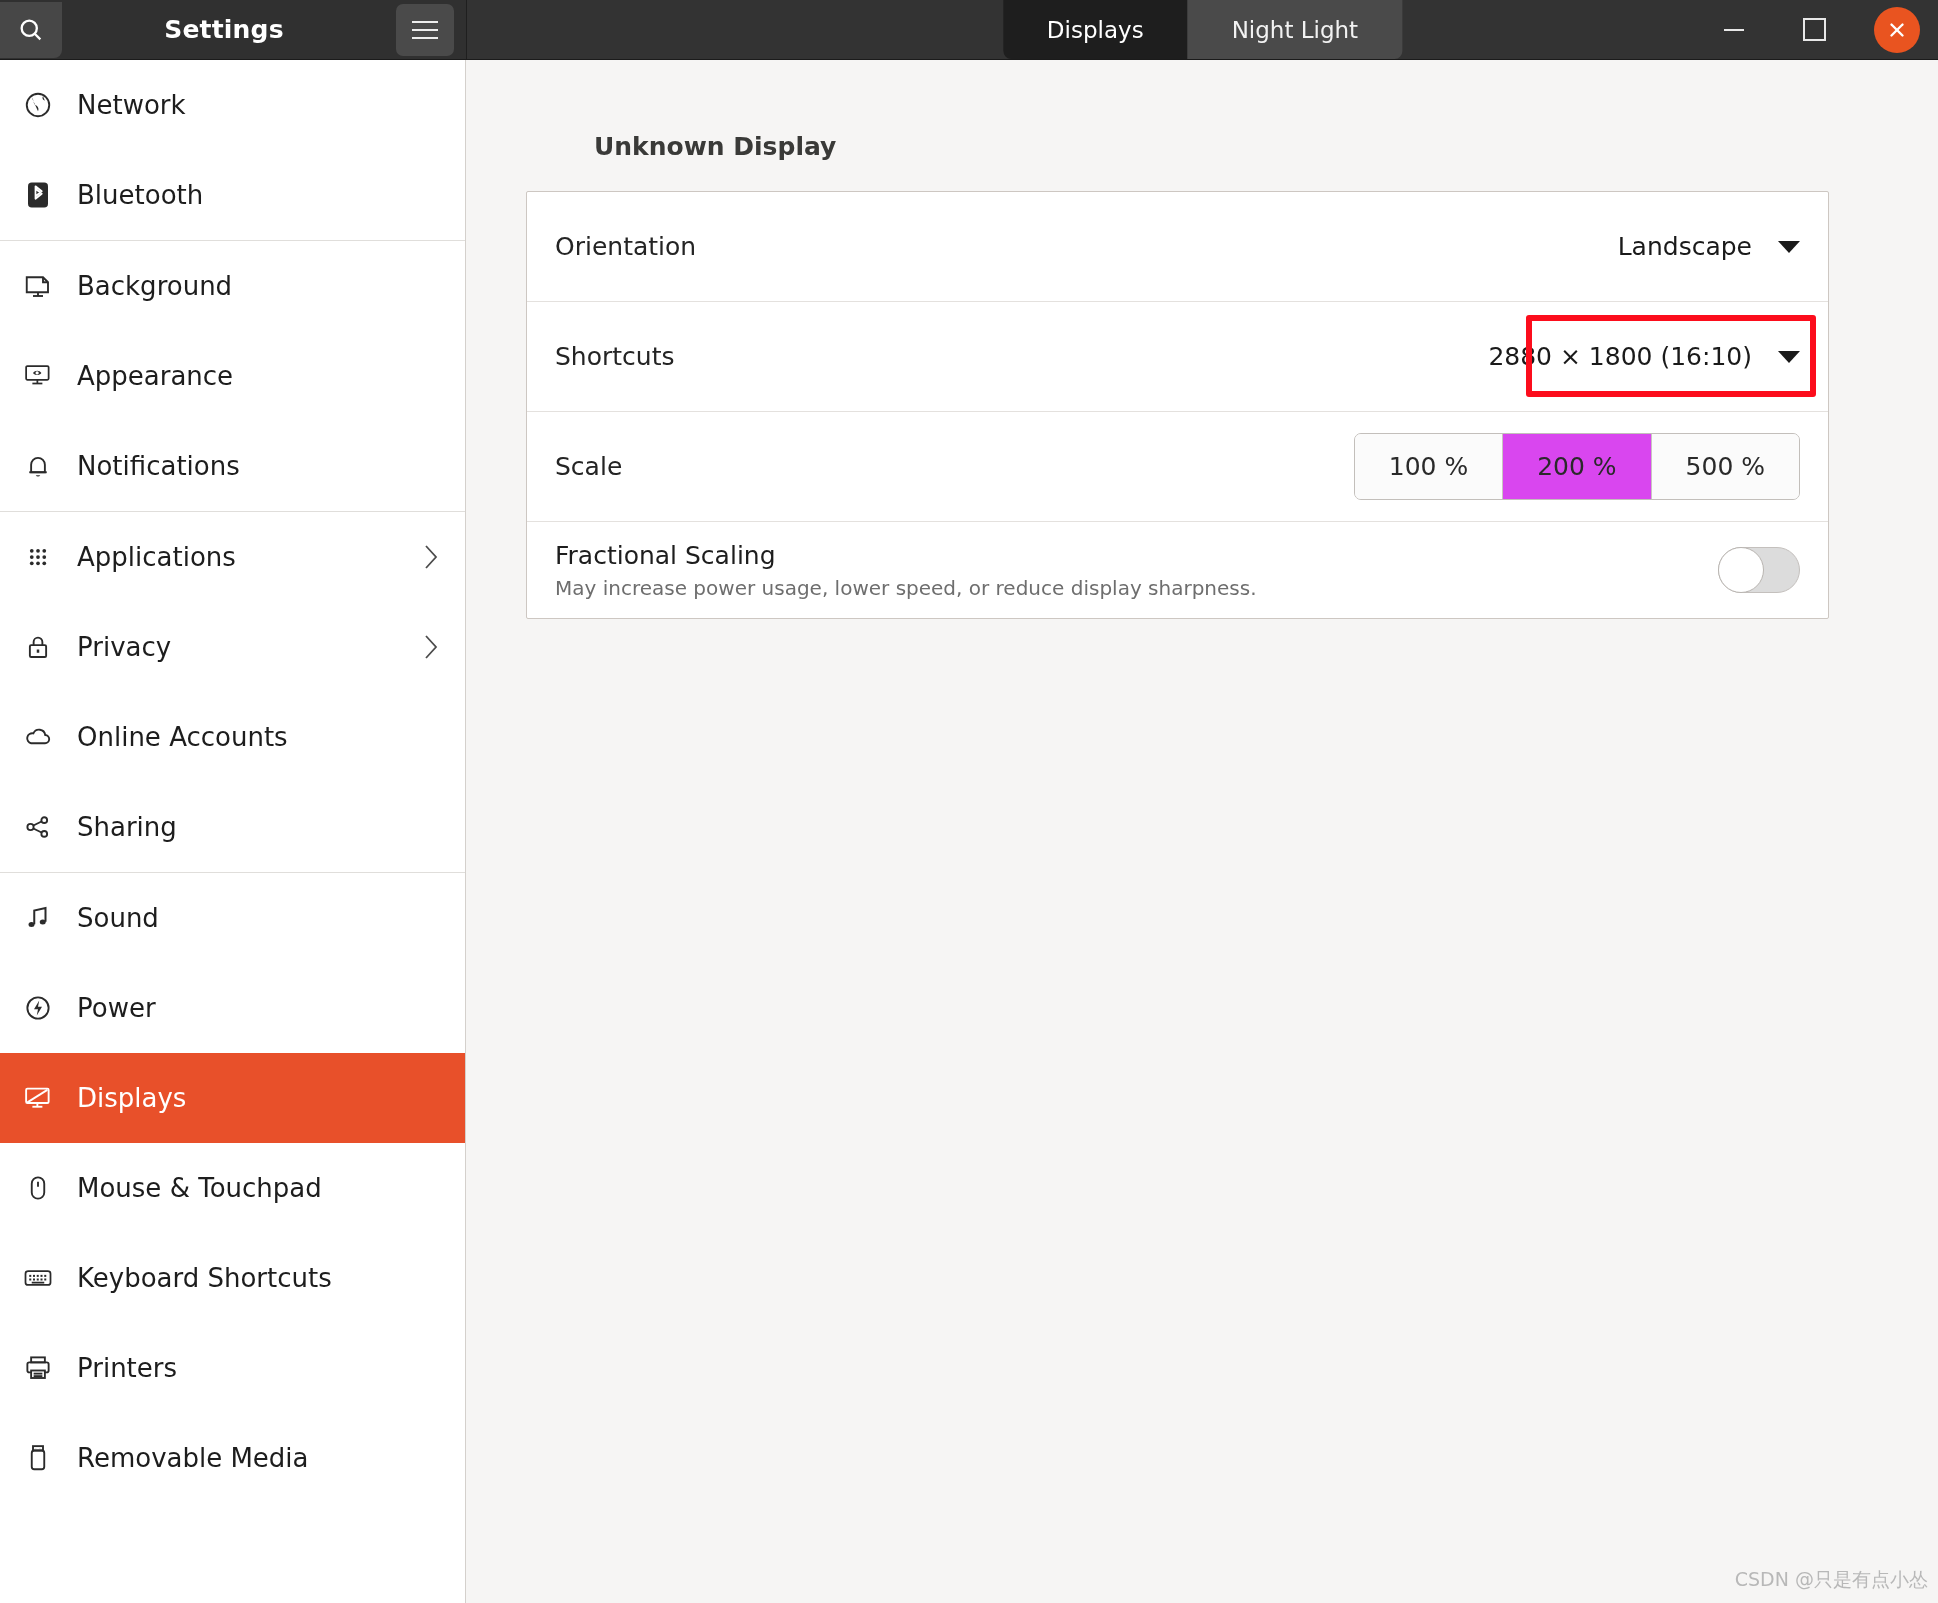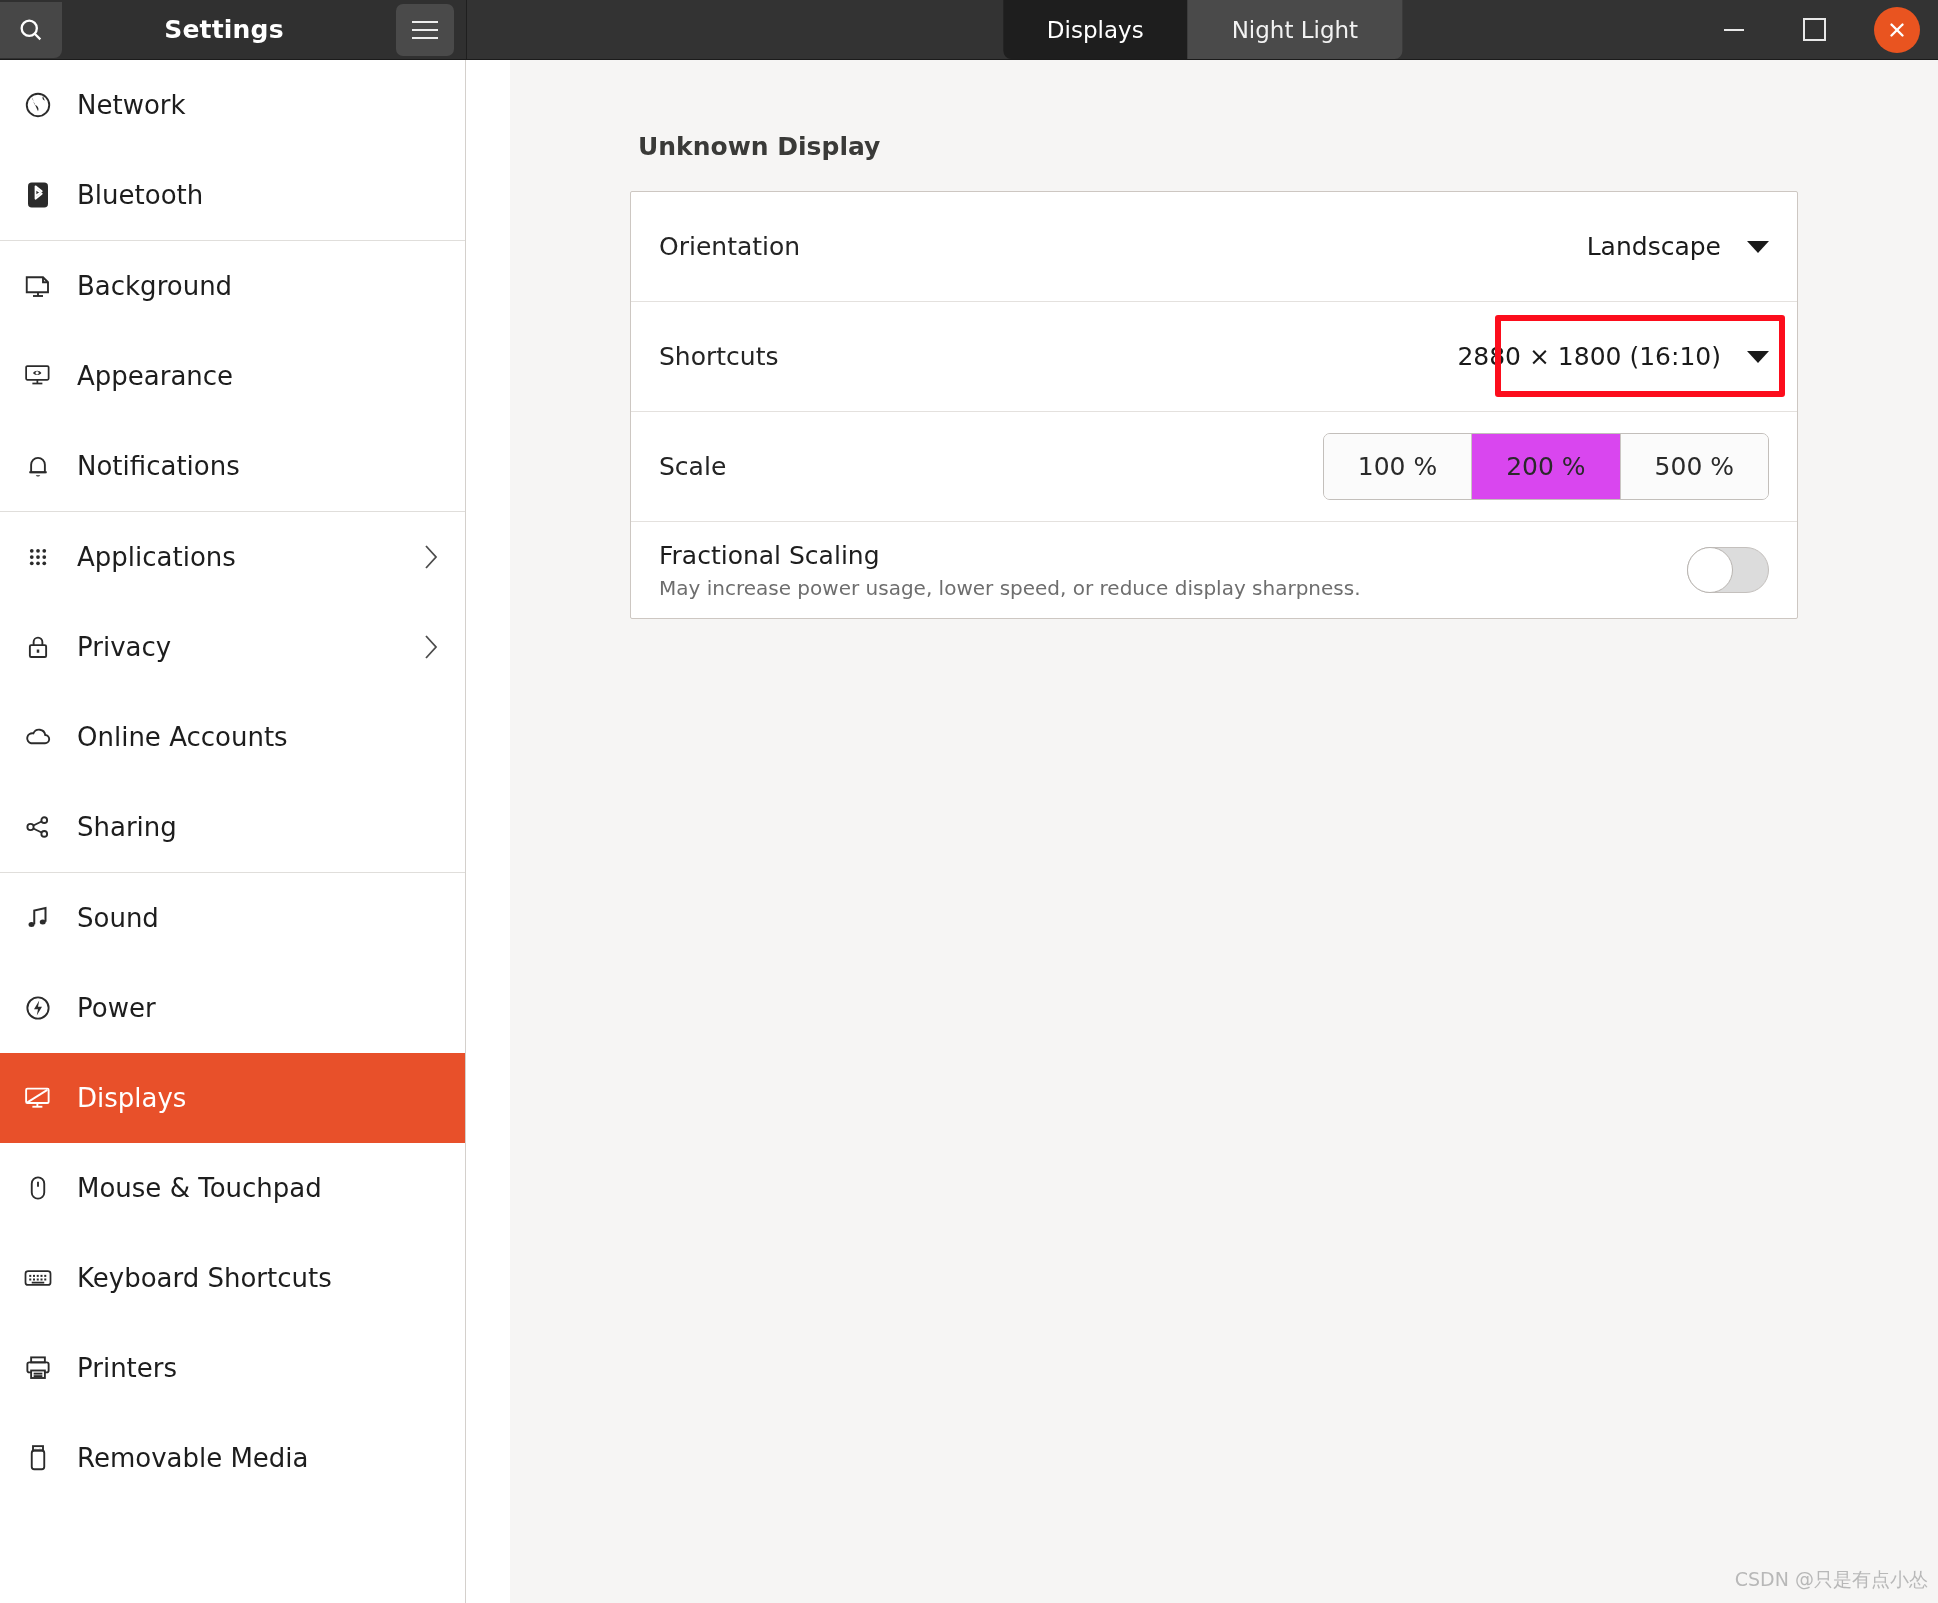--- a/index.html
+++ b/index.html
@@ -150,21 +150,20 @@
     background: #e95420;
   }
   .wc-close svg { display:block; }
 
   
   .body {
     flex: 1;
     display: flex;
     min-height: 0;
     position: relative;
-    gap: 44px;
   }
 
   
   .sidebar {
     width: 466px;
     min-width: 466px;
     background: #ffffff;
     border-right: 1px solid #d4d0cc;
     overflow: hidden;
     padding-top: 0px;
@@ -221,22 +220,22 @@
     padding: 72px 0 0 0;
   }
   .panel-title {
     font-size: 25px;
     font-weight: bold;
     color: #3a3a38;
     margin-left: 128px;
     margin-bottom: 30px;
   }
   .card {
-    margin-left: 120px;
-    width: 1168px;
+    margin-left: 60px;
+    width: 1303px;
     background: #ffffff;
     border: 1px solid #cdc7c2;
     border-radius: 2px;
   }
   .row {
     display: flex;
     align-items: center;
     padding: 0 28px;
     min-height: 110px;
     border-bottom: 1px solid #e4e1de;

